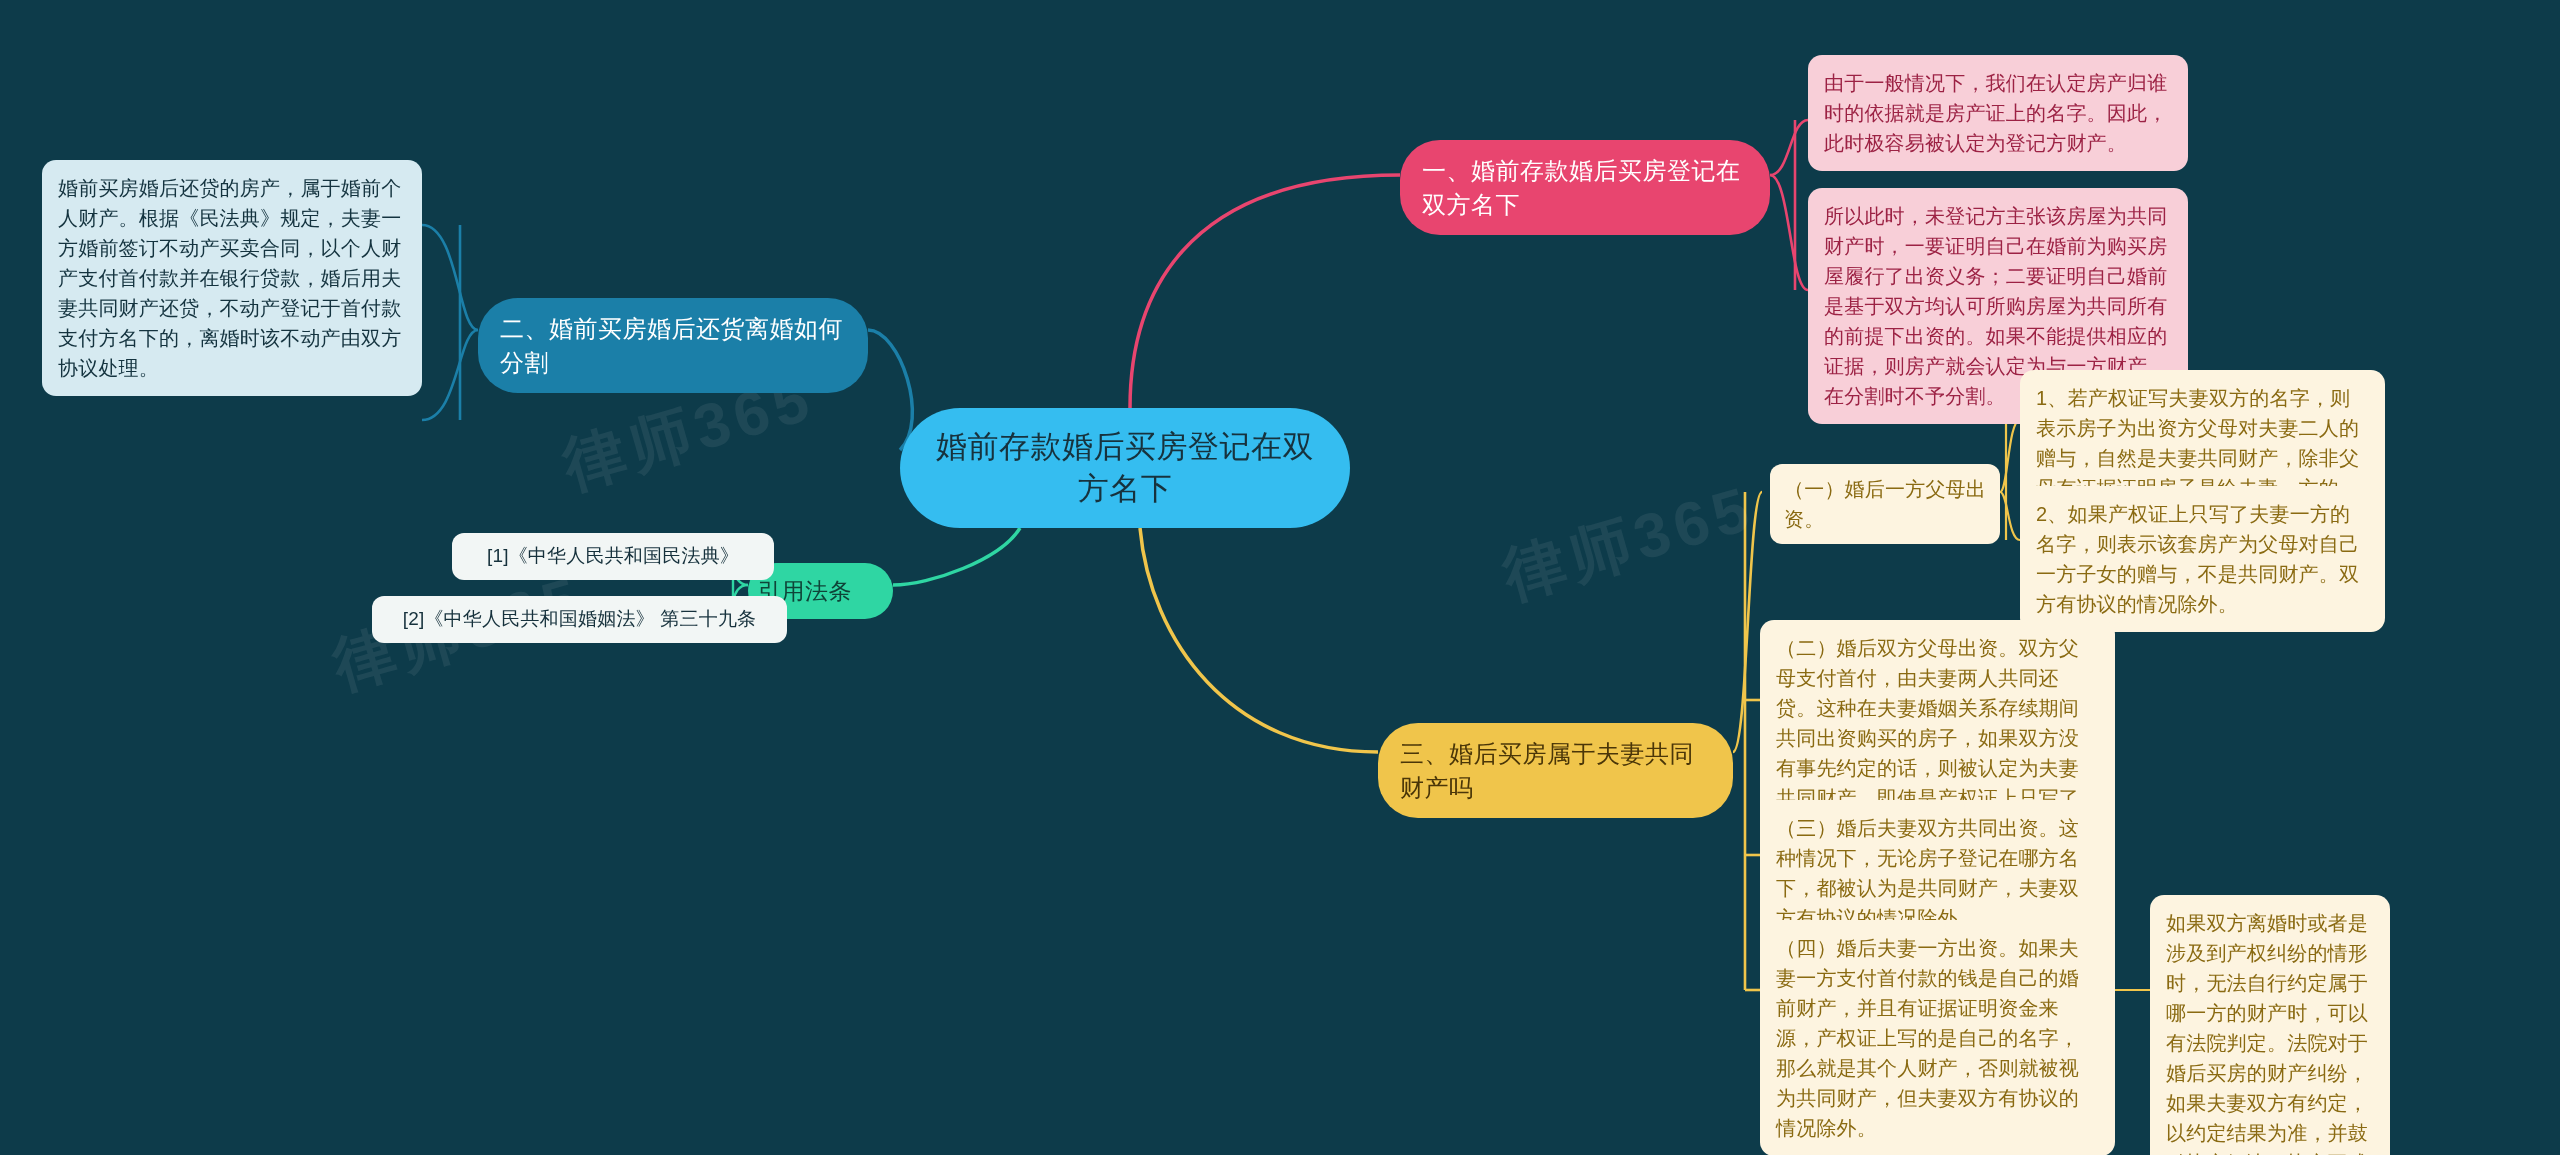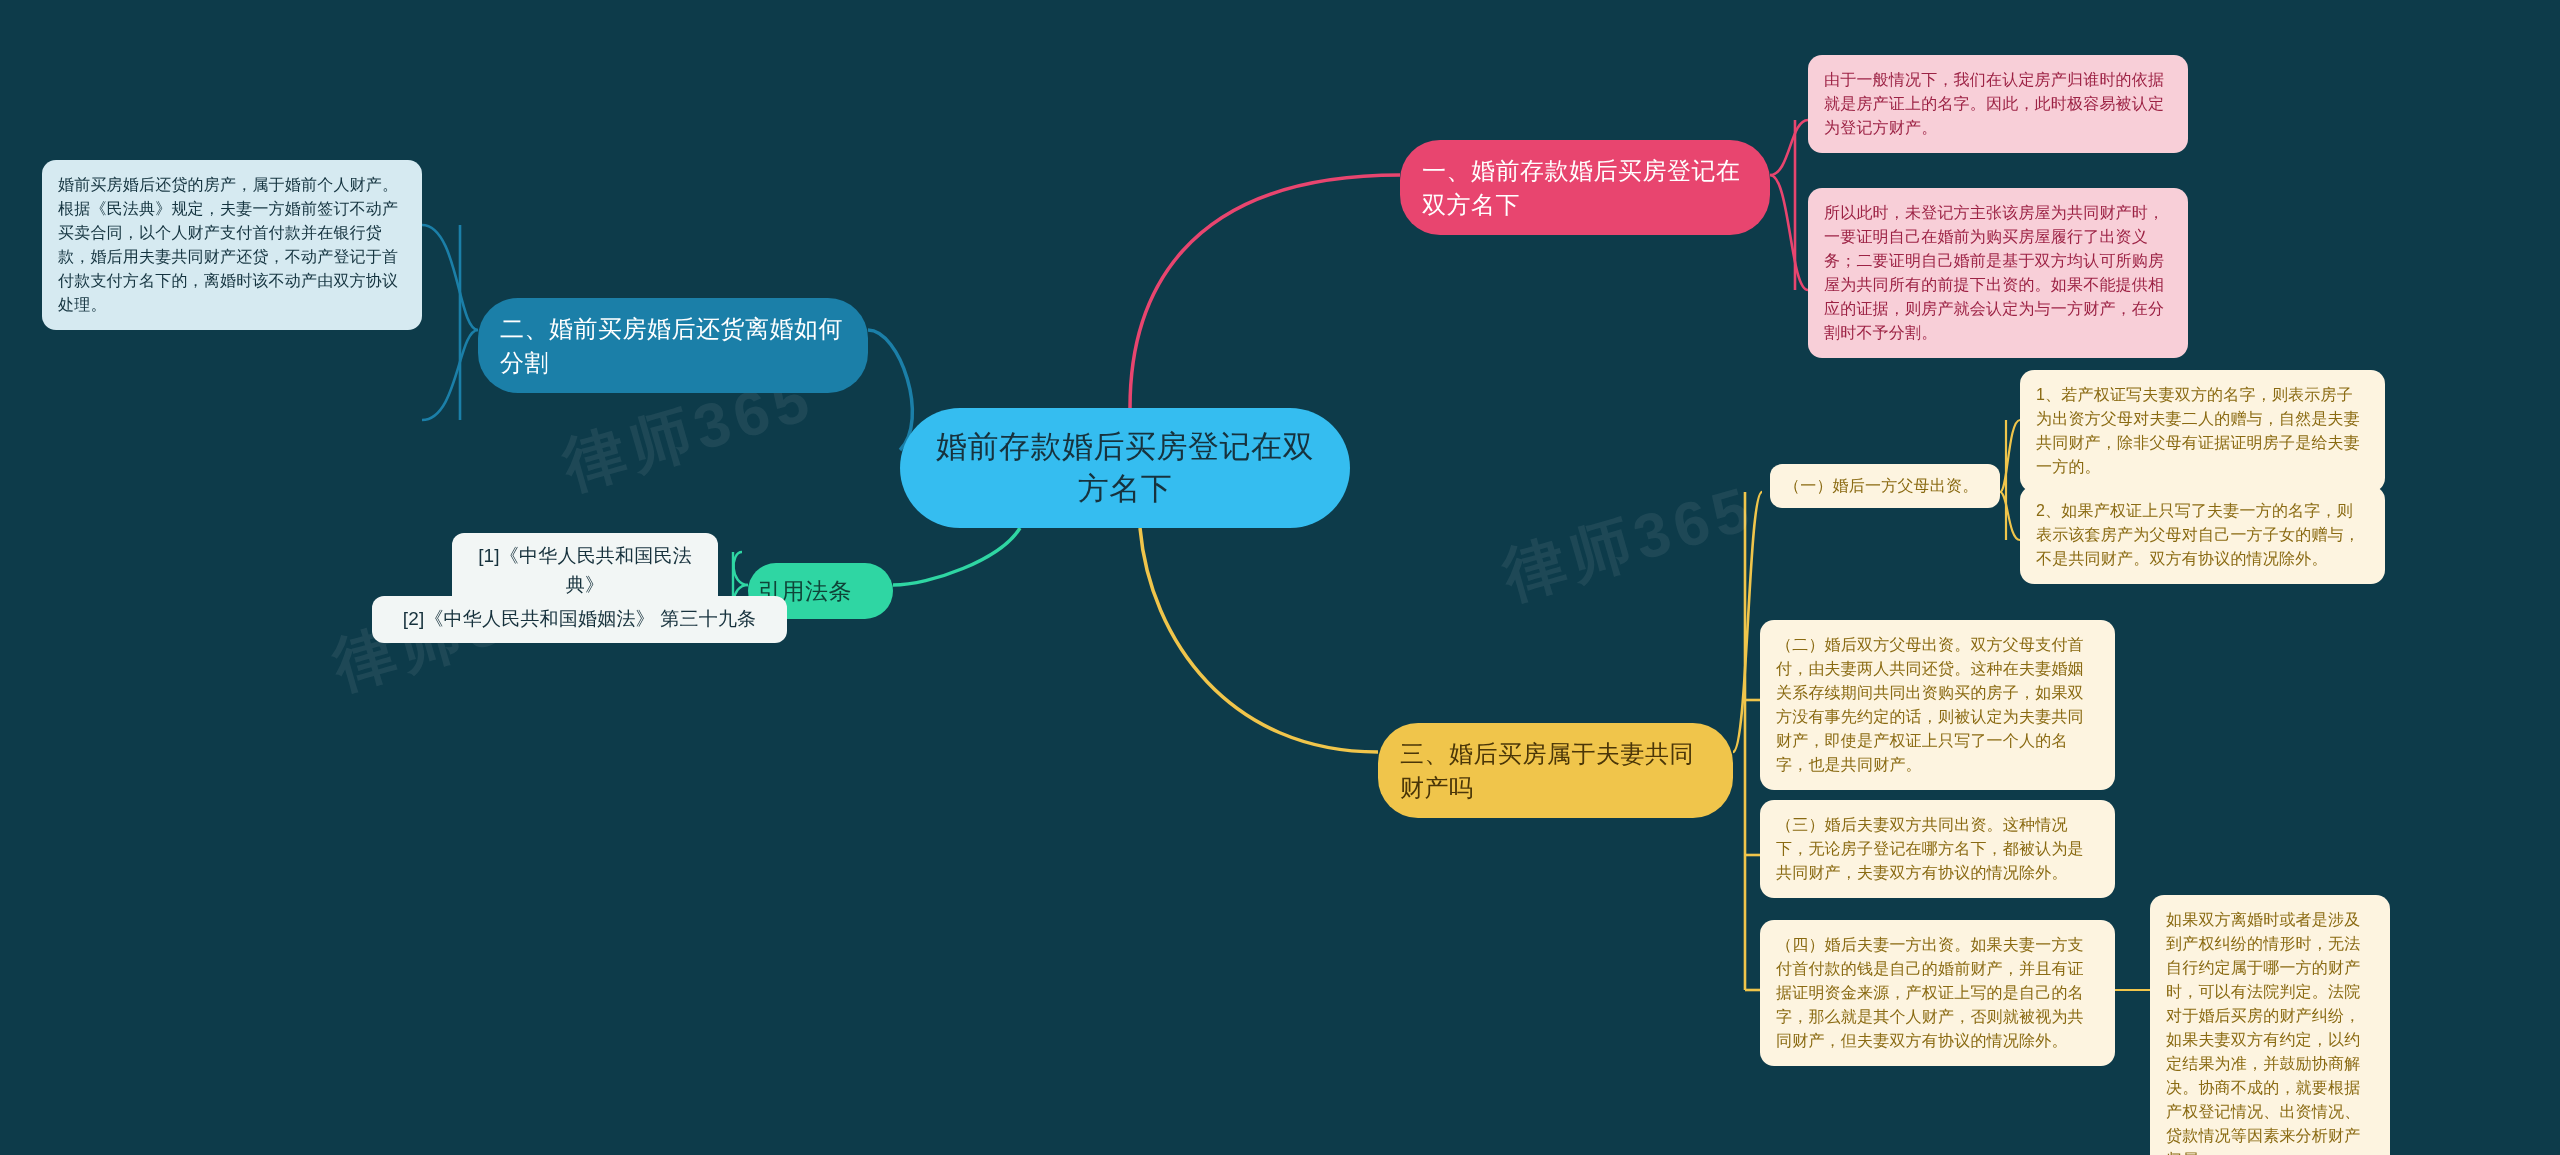--- a/index.html
+++ b/index.html
@@ -58,42 +58,42 @@
 
   .branch-law { left: 748px; top: 563px; width: 145px; }
   .branch-law .node-inner {
     background: #2fd6a3; color: #0f4438; font-size: 23px;
     text-align: left; border-radius: 34px; padding: 12px 10px;
   }
 
   
   .leaf .node-inner {
     border-radius: 14px;
-    font-size: 16px;
+    font-size: 20px;
     line-height: 1.5;
     padding: 13px 16px;
     letter-spacing: .2px;
   }
 
   
   .leaf-pink .node-inner { background: #f8cfd8; color: #9c2244; }
   .lp1 { left: 1808px; top: 55px;  width: 380px; }
   .lp2 { left: 1808px; top: 188px; width: 380px; }
 
   
   .leaf-blue .node-inner { background: #d6eaf1; color: #14333f; }
   .lb1 { left: 42px; top: 160px; width: 380px; }
   .lb2 { left: 42px; top: 343px; width: 380px; }
 
   
   .leaf-law .node-inner {
     background: #f2f6f5; color: #16313c; font-size: 19px;
     border-radius: 12px; padding: 9px 14px; text-align: center;
   }
-  .ll1 { left: 452px; top: 533px; width: 266px; align-items: flex-end; }
+  .ll1 { left: 452px; top: 533px; width: 322px; align-items: flex-end; }
   .ll2 { left: 372px; top: 596px; width: 415px; }
 
   
   .leaf-yellow .node-inner { background: #fdf4e0; color: #8a6a12; }
   .ly-a { left: 1770px; top: 464px; width: 230px; }
   .ly-a .node-inner { border-radius: 12px; padding: 10px 14px; }
   .ly-a1 { left: 2020px; top: 370px; width: 365px; }
   .ly-a2 { left: 2020px; top: 486px; width: 365px; }
   .ly-b { left: 1760px; top: 620px; width: 355px; }
   .ly-c { left: 1760px; top: 800px; width: 355px; }

